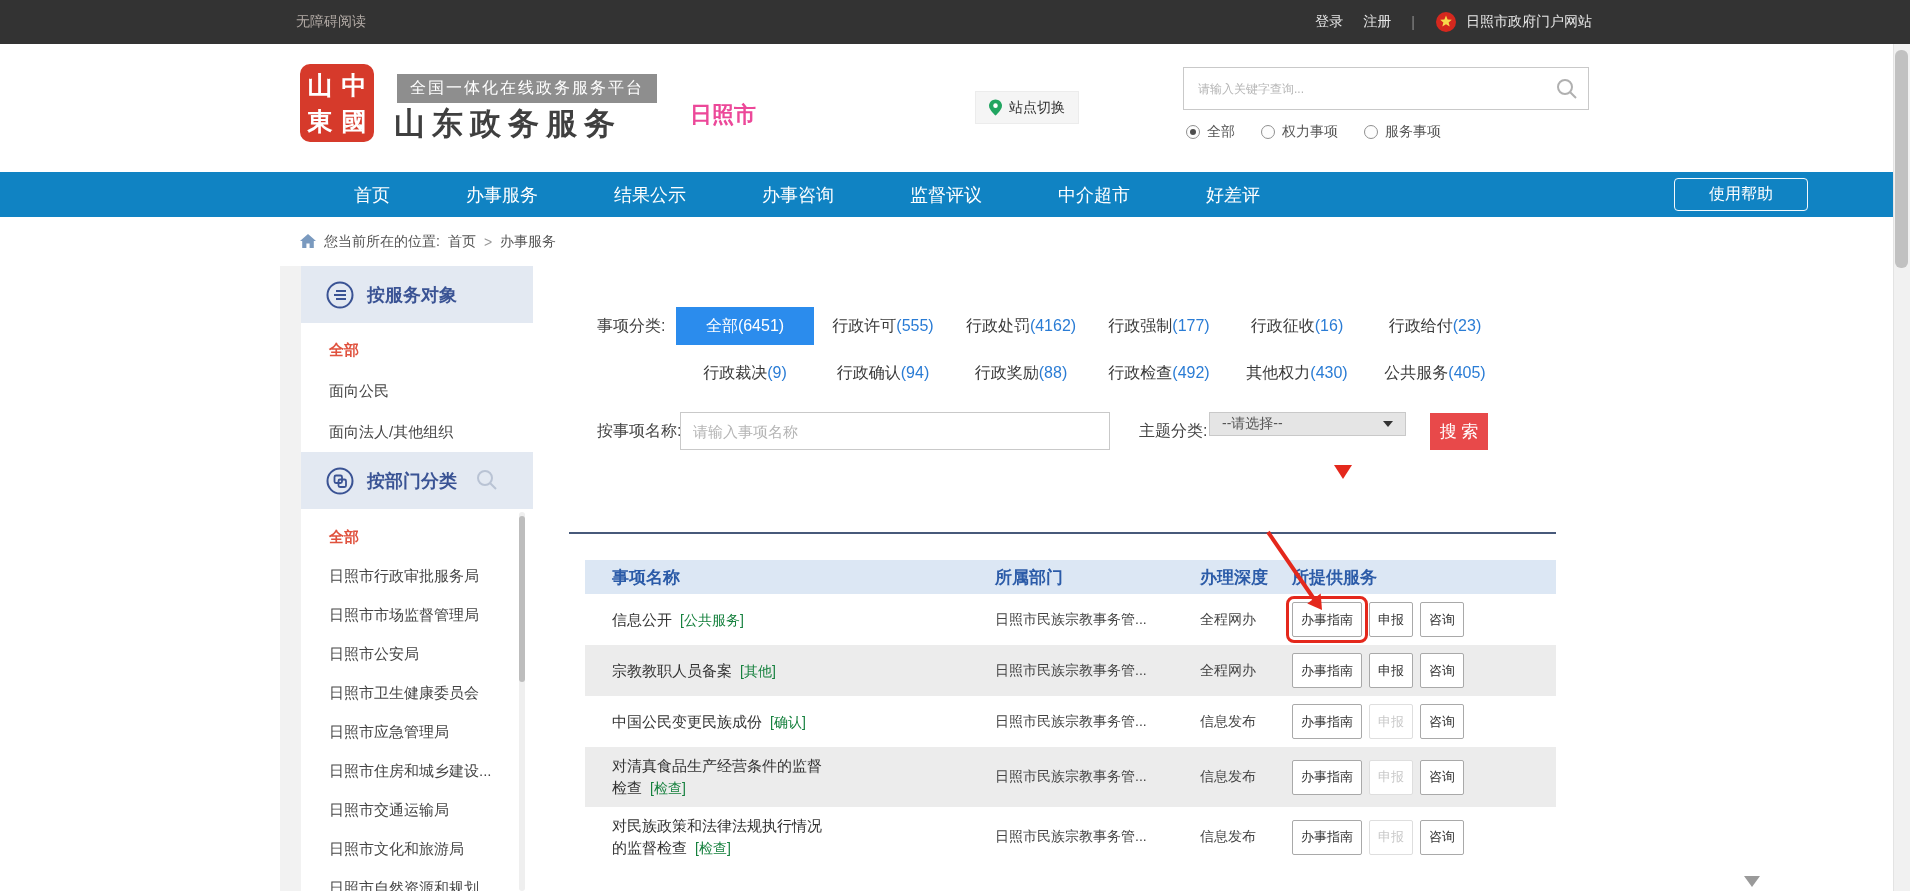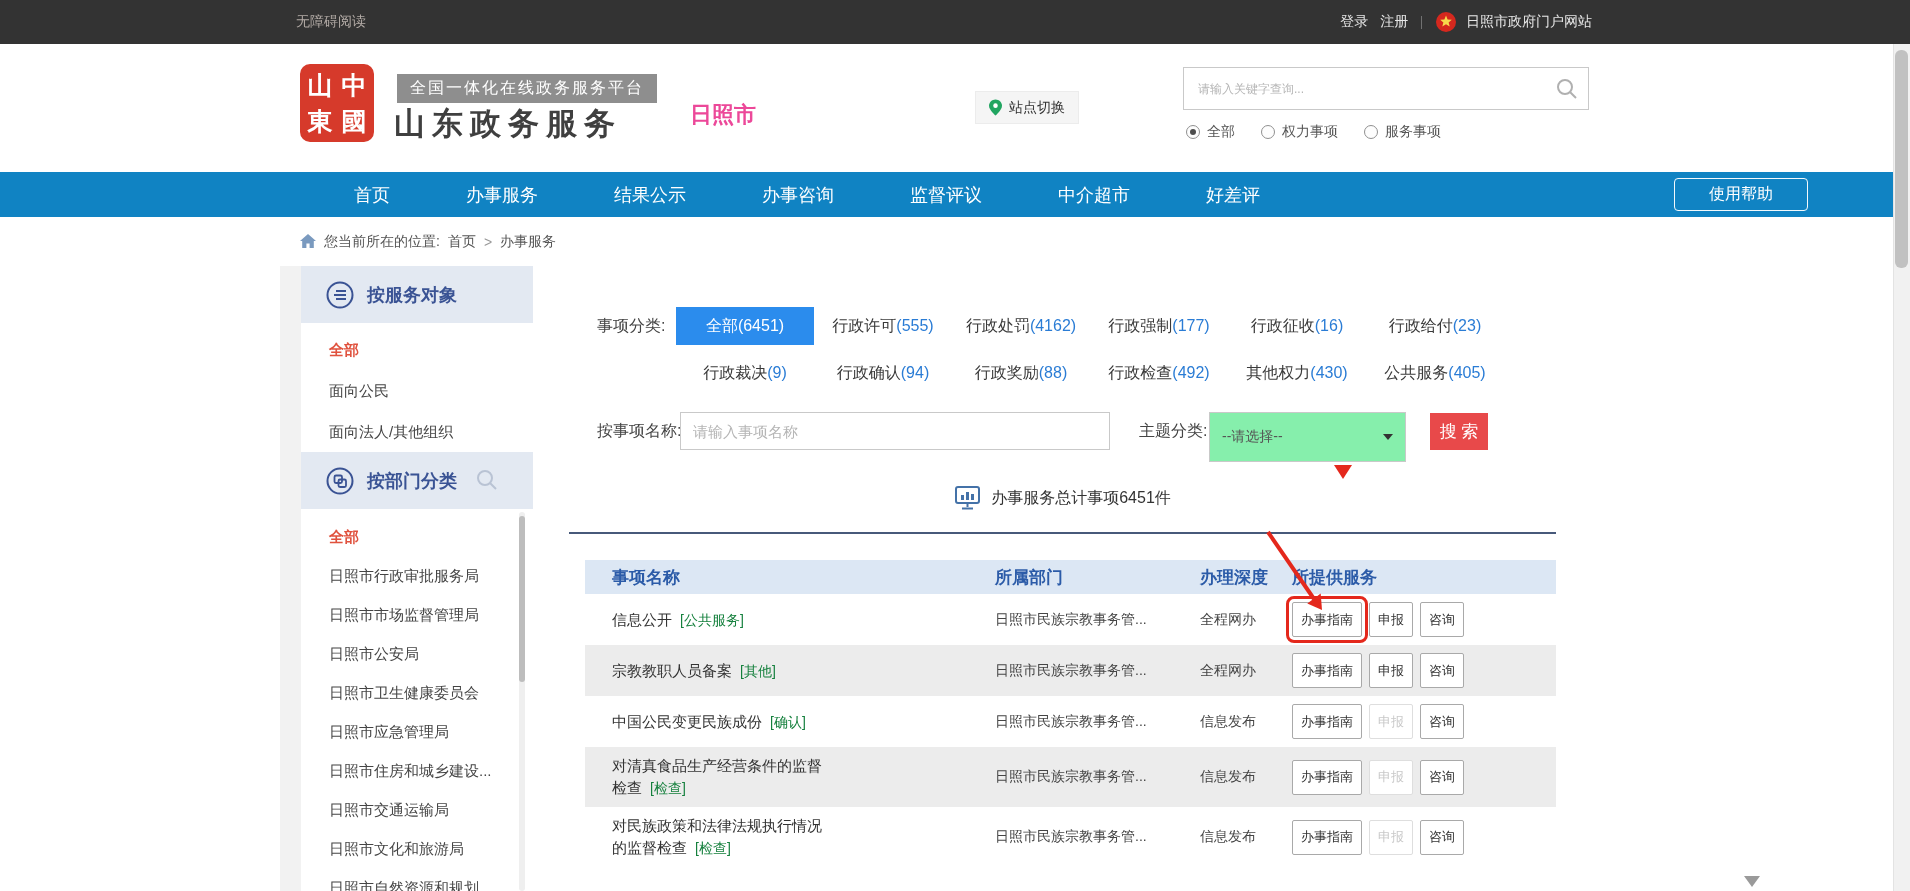--- a/index.html
+++ b/index.html
@@ -2,21 +2,21 @@
 <html><head>
 <meta charset="utf-8">
 <style>
   * { margin:0; padding:0; box-sizing:border-box; }
   body { font-family:"Liberation Sans","DejaVu Sans",sans-serif; background:#fff; }
   .screen { position:relative; width:1910px; height:891px; overflow:hidden; background:#fff; }
 
   
   .topbar { position:absolute; top:0; left:0; width:100%; height:44px; background:#333333; display:flex; align-items:center; font-size:14px; }
   .topbar-acc { margin-left:296px; color:#b4aca7; cursor:pointer; }
-  .topbar-right { position:absolute; right:318px; display:flex; align-items:center; gap:12px; color:#e6e6e6;font-family:Liberation Serif, serif; }
+  .topbar-right { position:absolute; right:318px; display:flex; align-items:center; gap:20px; color:#e6e6e6; }
   .topbar-right .sep { color:#8a8a8a; }
   .portal-link { display:flex; align-items:center; gap:9px; }
 
   
   .header { position:absolute; top:44px; left:0; width:100%; height:128px; background:#fff; }
   .seal { position:absolute; left:300px; top:20px; width:74px; height:78px; background:#d63a2b; border-radius:10px; border:3px solid #d63a2b;
           display:grid; grid-template-columns:1fr 1fr; align-items:center; color:#fff; font-weight:bold; font-size:25px; text-align:center; line-height:34px; }
   .tagline { position:absolute; left:397px; top:30px; background:#8e8e8e; color:#fff; font-size:16px; padding:4px 13px; letter-spacing:2px; }
   .site-name { position:absolute; left:394px; top:59px; font-size:31px; font-weight:bold; color:#3f3f3f; letter-spacing:7px; }
   .city { position:absolute; left:690px; top:56px; font-size:22px; font-weight:bold; color:#ec4899; }
@@ -63,21 +63,21 @@
   .chips-row { position:absolute; left:107px; display:flex; }
   .chips-row.r1 { top:41px; } .chips-row.r2 { top:88px; }
   .chip { width:138px; height:38px; display:flex; align-items:center; justify-content:center; font-size:16px; cursor:pointer; white-space:nowrap; }
   .chip .lb { color:#3a3a3a; } .chip .ct { color:#2a7cd5;text-align:center; }
   .chip.active { background:#2b8ced; }
   .chip.active .lb, .chip.active .ct { color:#fff; }
 
   .form-label { position:absolute; top:146px; height:38px; line-height:38px; font-size:16px; color:#444; }
   .name-input { position:absolute; left:111px; top:146px; width:430px; height:38px; border:1px solid #c9c9c9; font-size:15px; padding:0 12px; color:#333; outline:none; }
   .name-input::placeholder { color:#b5b5b5; }
-  .topic-select { position:absolute; left:640px; top:146px; width:197px; height:50px; border:1px solid #c9c9c9; display:flex; align-items:center; padding:0 12px; font-size:14px; color:#555; cursor:pointer; background:#86efac; }
+  .topic-select { position:absolute; left:640px; top:146px; width:197px; height:24px; border:1px solid #c9c9c9; display:flex; align-items:center; padding:0 12px; font-size:14px; color:#555; cursor:pointer; background:#e5e5e5; }
   .topic-select .caret { margin-left:auto; width:0; height:0; border-left:5px solid transparent; border-right:5px solid transparent; border-top:6px solid #333; }
   .search-btn { position:absolute; left:861px; top:147px; width:58px; height:37px; background:#e8494a; color:#fff; font-size:17px; border:none; cursor:pointer; display:flex; align-items:center; justify-content:center; white-space:pre; }
 
   .stats { position:absolute; top:219px; left:0; width:100%; display:flex; justify-content:center; align-items:center; gap:10px; font-size:16px; color:#333; }
   .divider { position:absolute; top:266px; left:0; width:987px; height:2px; background:#47597a; }
 
   .table { position:absolute; left:16px; top:294px; width:971px; }
   .thead, .trow { display:grid; grid-template-columns:383px 205px 92px auto; align-items:center; }
   .thead { height:34px; background:#dce7f4; color:#2b5ba8; font-size:17px; font-weight:bold; }
   .thead > div { padding-left:27px; white-space:nowrap; }
@@ -310,33 +310,20 @@
     <input class="name-input" type="text" placeholder="请输入事项名称" style="">
     <div class="form-label" style="left:570px;">主题分类:</div>
     <div class="topic-select">
       <span>--请选择--</span>
       <span class="caret"></span>
     </div>
     <button class="search-btn">搜 索</button>
 
     <div class="red-cursor"></div>
 
-    <div class="stats">
-      <span>
-        <svg width="27" height="26" viewBox="0 0 27 26">
-          <rect x="2" y="2" width="23" height="16" rx="2" fill="none" stroke="#4472a8" stroke-width="2"></rect>
-          <rect x="7" y="10" width="3" height="5" fill="#4472a8"></rect>
-          <rect x="12" y="7" width="3" height="8" fill="#4472a8"></rect>
-          <rect x="17" y="9" width="3" height="6" fill="#4472a8"></rect>
-          <line x1="13.5" y1="18" x2="13.5" y2="22" stroke="#4472a8" stroke-width="2"></line>
-          <line x1="8" y1="23.5" x2="19" y2="23.5" stroke="#4472a8" stroke-width="2"></line>
-        </svg>
-      </span>
-      <span>办事服务总计事项6451件</span>
-    </div>
 
     <div class="divider"></div>
 
     <div class="table">
       <div class="thead">
         <div>事项名称</div>
         <div>所属部门</div>
         <div>办理深度</div>
         <div>所提供服务</div>
       </div>

